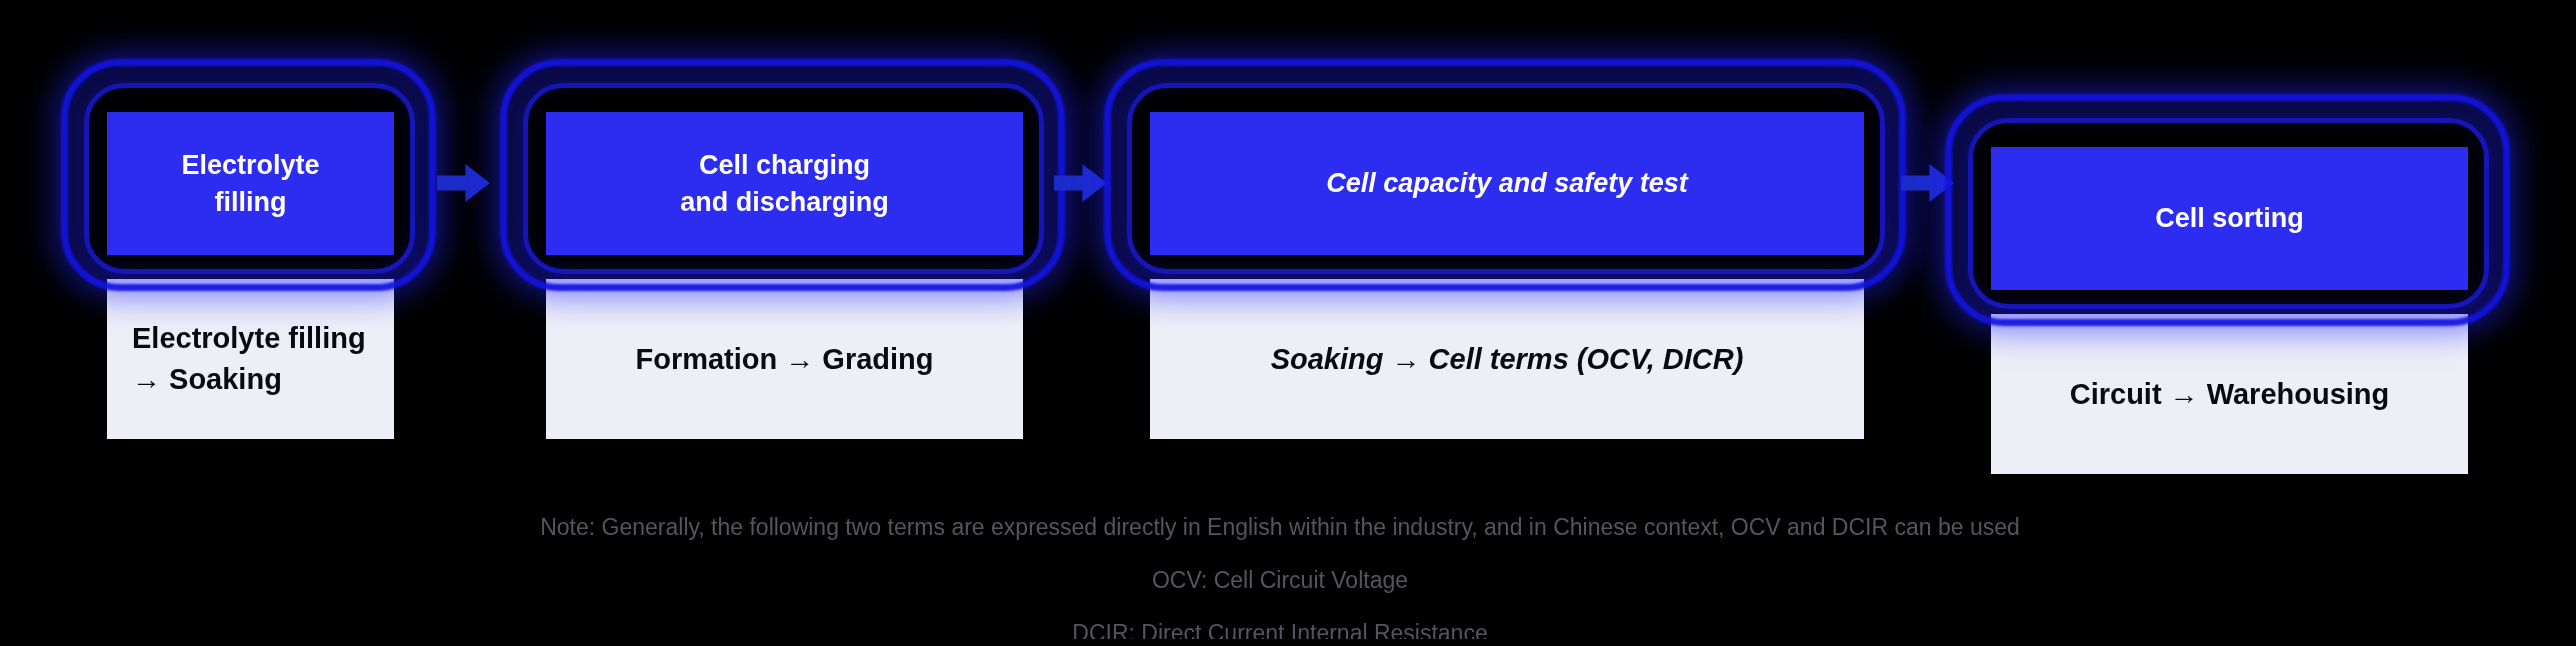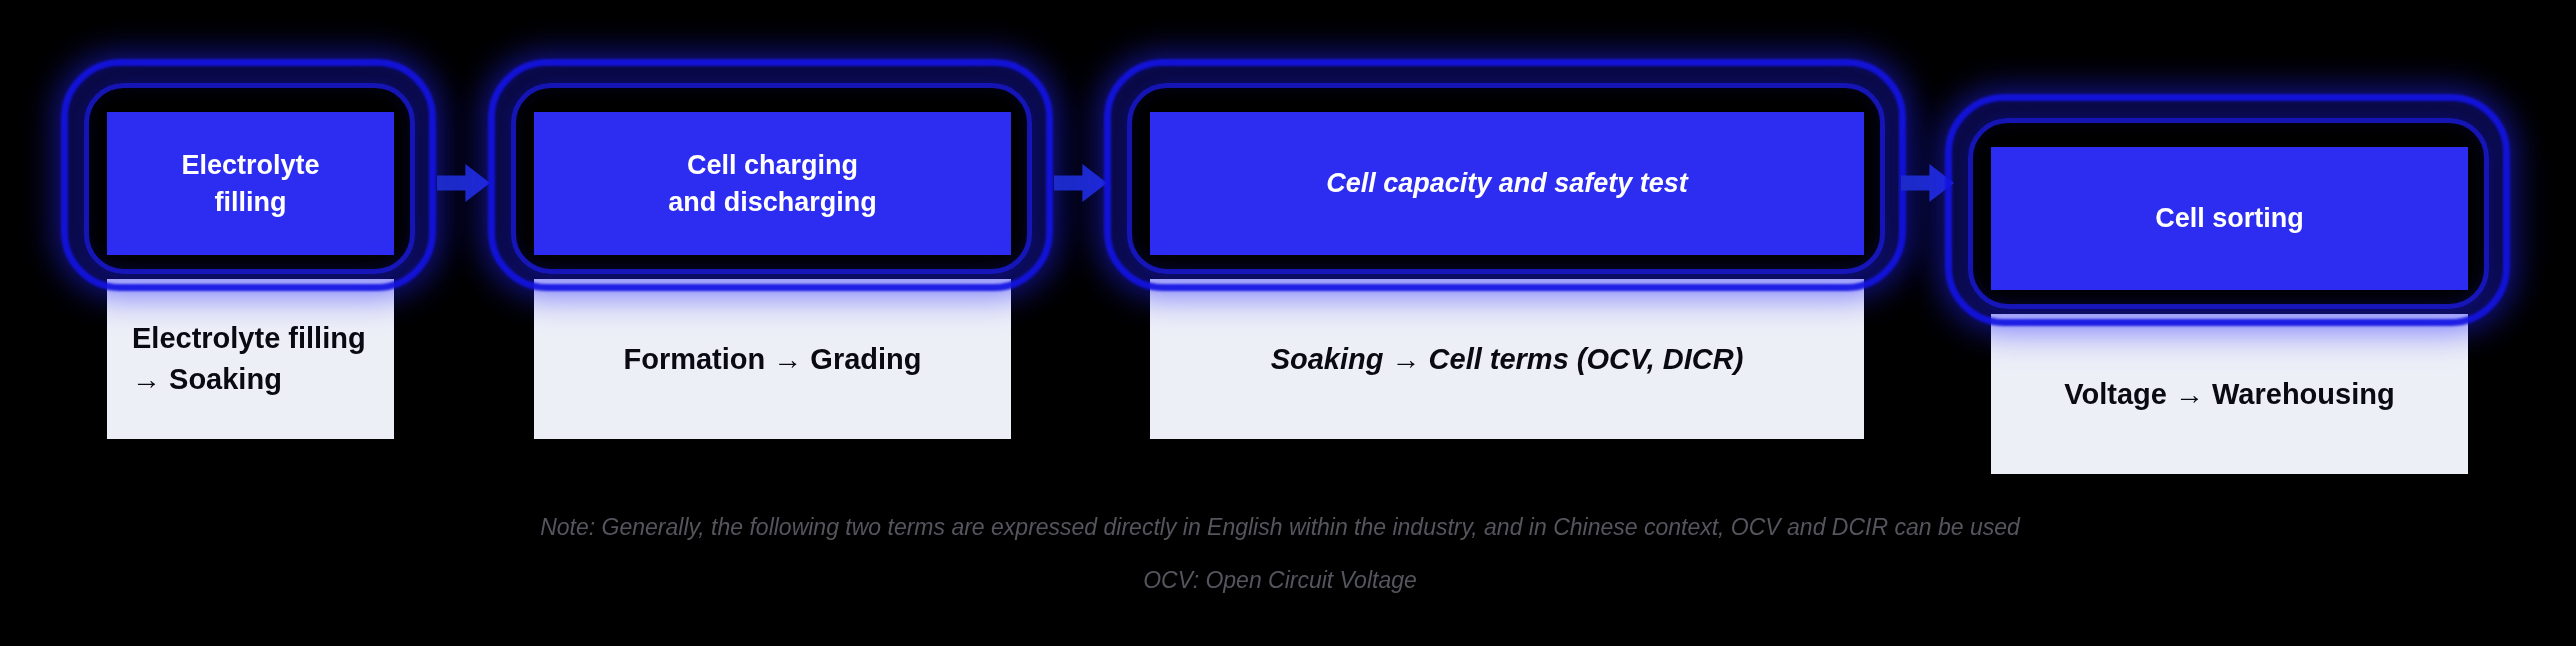--- a/index.html
+++ b/index.html
@@ -7,21 +7,21 @@
     position: relative;
     width: 2576px;
     height: 639px;
     background: #000000;
     font-family: "Liberation Sans", sans-serif;
     overflow: hidden;
   }
 
   .stage { position: absolute; top: 112px; }
   .stage-1 { left: 107px;  width: 287px; }
-  .stage-2 { left: 534px;  width: 477px; }
+  .stage-2 { left: 546px;  width: 477px; }
   .stage-3 { left: 1150px; width: 714px; font-style: italic; }
   .stage-4 { left: 1991px; width: 477px; margin-top: 35px; }
 
   .stage-header {
     position: relative;
     height: 143px;
     background: #2d2df2;
     color: #ffffff;
     display: flex;
     align-items: center;
@@ -98,21 +98,21 @@
   .notes {
     position: absolute;
     top: 514px;
     left: 0;
     width: 100%;
     text-align: center;
     color: #55555e;
     font-size: 23px;
     font-weight: 400;
   }
-  .note-line { margin: 0 16px 26px 0; font-style: italic; }
+  .note-line { margin: 0 16px 26px 0; }
 </style>
 </head>
 <body>
 
 <div class="canvas">
 
   <div class="stage stage-1">
     <div class="stage-header">
       <span class="header-label">Electrolyte
 filling</span>
@@ -152,23 +152,24 @@
 
   <svg class="flow-arrow arrow-3" viewBox="0 0 56 40">
     <polygon points="0,12 30,12 30,0 56,20 30,40 30,28 0,28" fill="#1d2bc9"></polygon>
   </svg>
 
   <div class="stage stage-4">
     <div class="stage-header">
       <span class="header-label">Cell sorting</span>
     </div>
     <div class="stage-body">
-      <span class="body-label">Voltage → Warehousing</span>
+      <span class="body-label">Circuit → Warehousing</span>
     </div>
   </div>
 
   <div class="notes">
     <p class="note-line">Note: Generally, the following two terms are expressed directly in English within the industry, and in Chinese context, OCV and DCIR can be used</p>
-    <p class="note-line">OCV: Open Circuit Voltage</p>
+    <p class="note-line">OCV: Cell Circuit Voltage</p>
+    <p class="note-line">DCIR: Direct Current Internal Resistance</p>
   </div>
 
 </div>
 
 
 </body></html>

